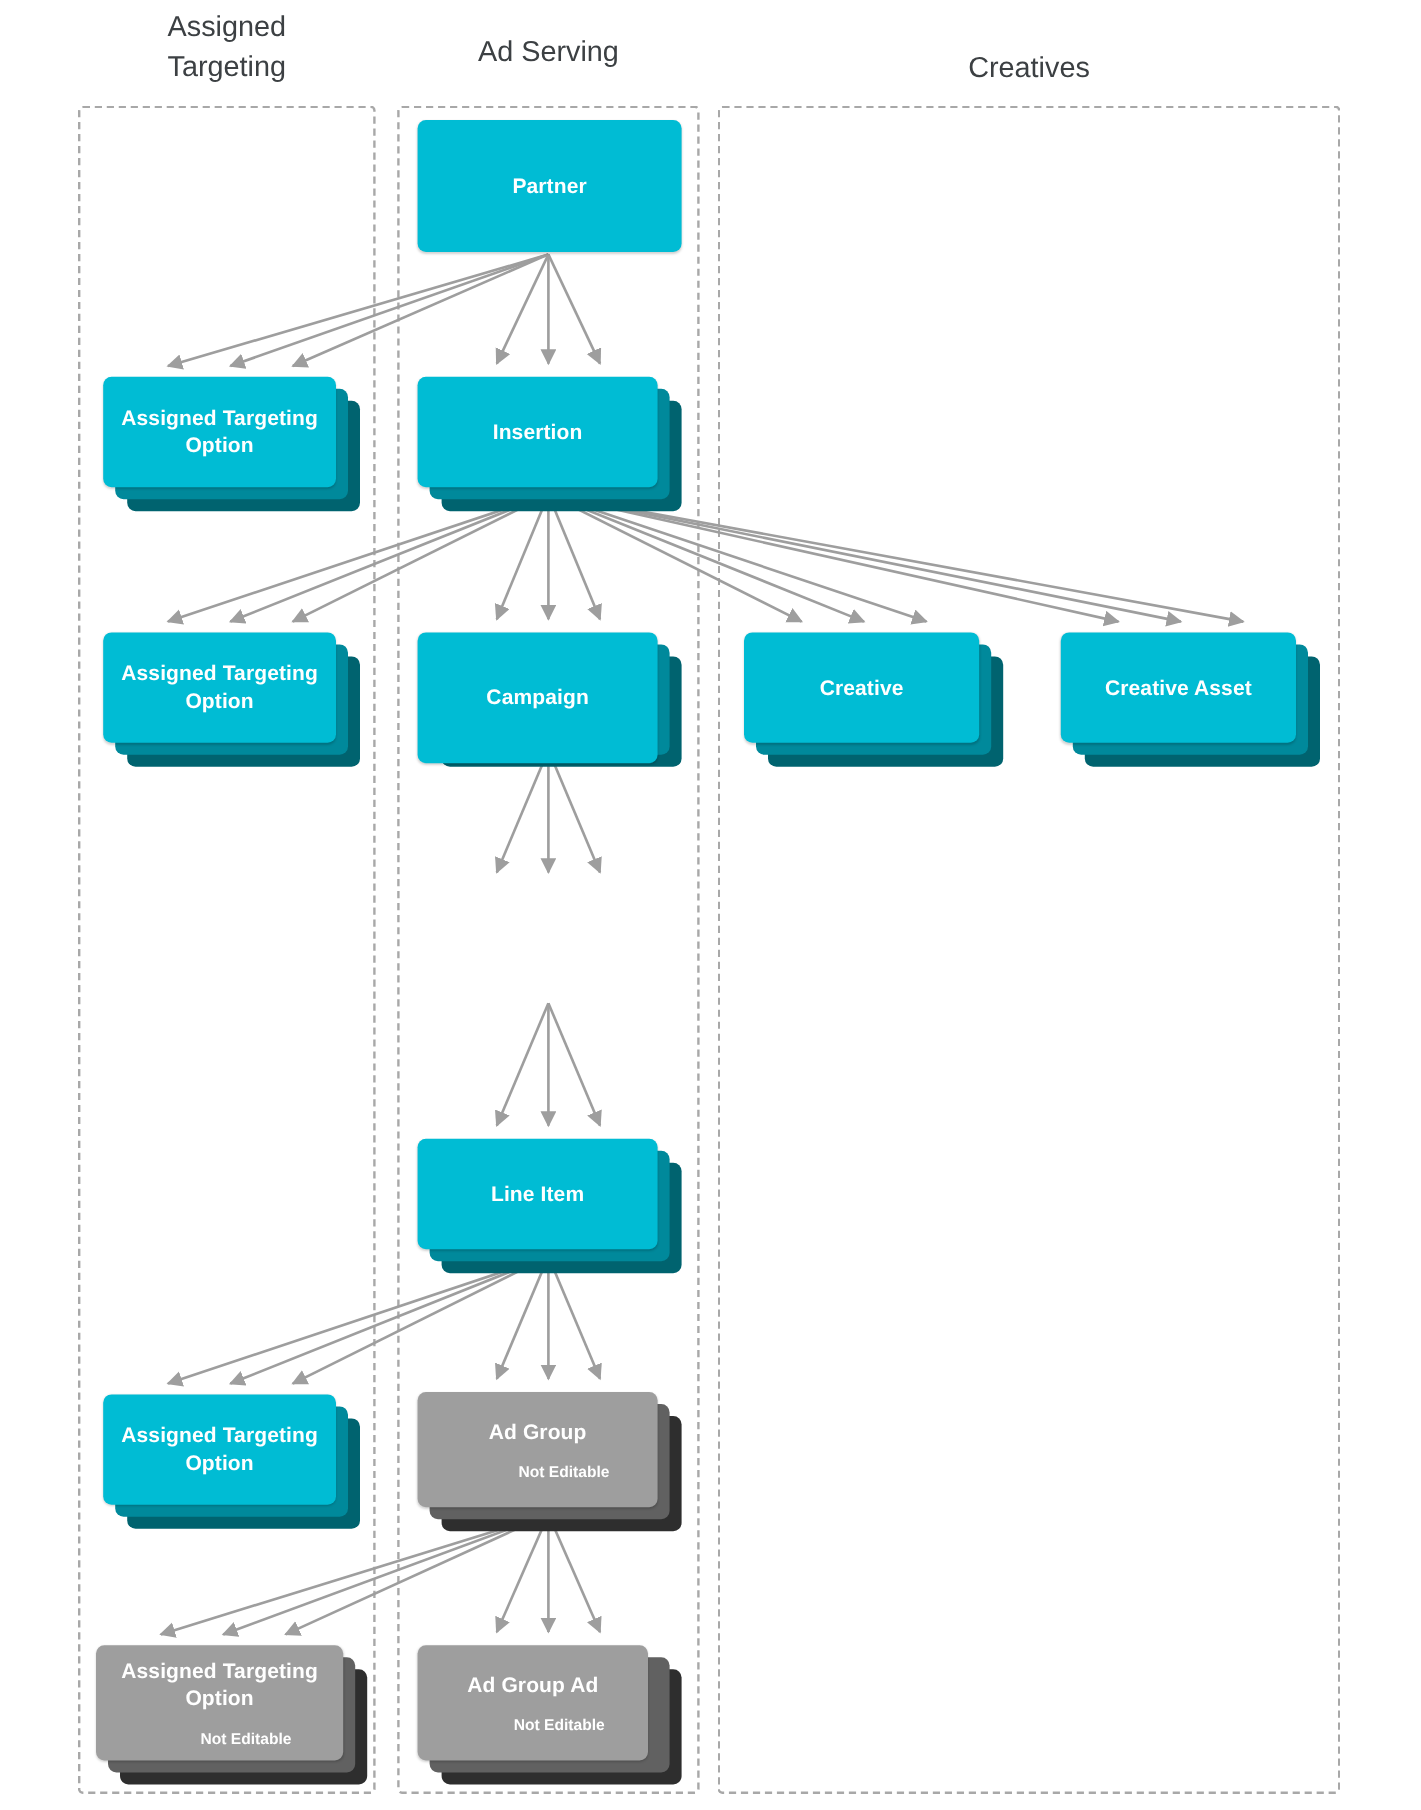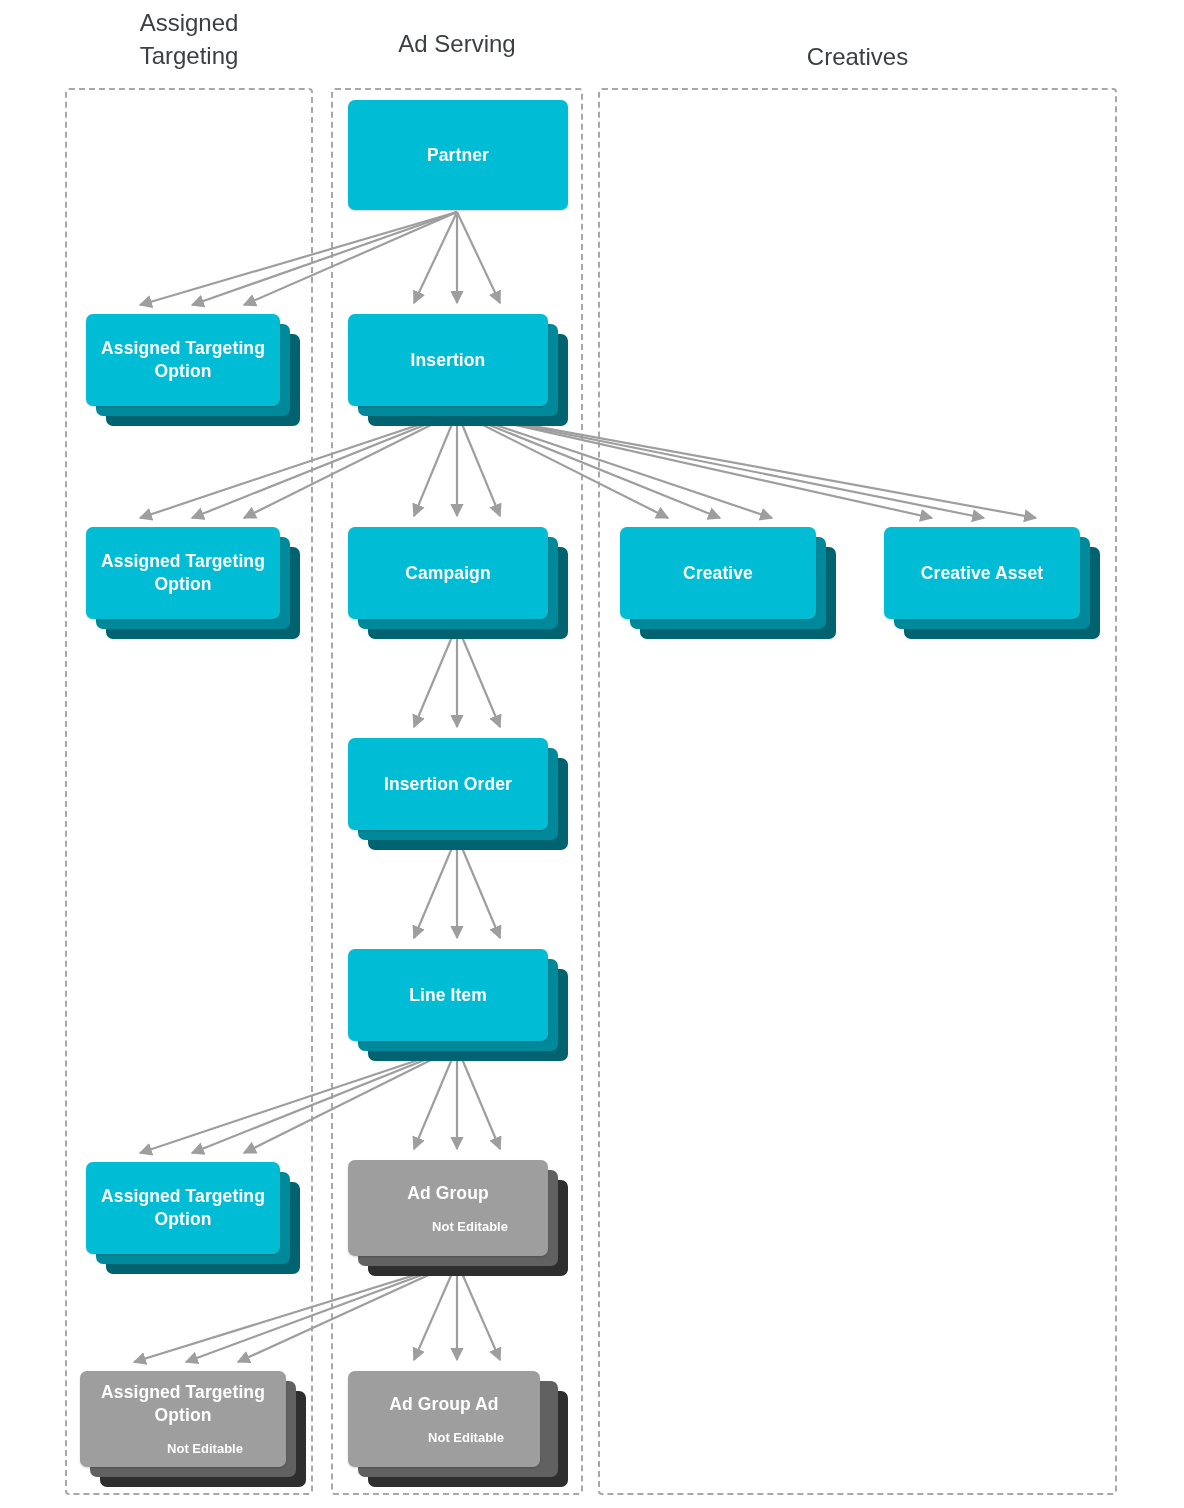--- a/index.html
+++ b/index.html
@@ -204,48 +204,41 @@
     <div class="layer front" style="left:0; top:0; width:194px; height:92px;">
       <div class="card-title">Assigned
 Targeting
 Option</div>
     </div>
   </div>
 
   <div class="card-stack cyan" style="left:348px; top:527px; width:220px; height:112px;">
     <div class="layer back" style="left:20px; top:20px; width:200px; height:92px;"></div>
     <div class="layer mid" style="left:10px; top:10px; width:200px; height:92px;"></div>
-    <div class="layer front" style="left:0; top:0; width:200px; height:92px;">
+    <div class="layer front" style="left:0; top:0; width:200px; height:109px;">
       <div class="card-title">Campaign</div>
     </div>
   </div>
 
   <div class="card-stack cyan" style="left:620px; top:527px; width:216px; height:112px;">
     <div class="layer back" style="left:20px; top:20px; width:196px; height:92px;"></div>
     <div class="layer mid" style="left:10px; top:10px; width:196px; height:92px;"></div>
     <div class="layer front" style="left:0; top:0; width:196px; height:92px;">
       <div class="card-title">Creative</div>
     </div>
   </div>
 
   <div class="card-stack cyan" style="left:884px; top:527px; width:216px; height:109px;">
     <div class="layer back" style="left:20px; top:20px; width:196px; height:92px;"></div>
     <div class="layer mid" style="left:10px; top:10px; width:196px; height:92px;"></div>
     <div class="layer front" style="left:0; top:0; width:196px; height:92px;">
       <div class="card-title">Creative Asset</div>
     </div>
   </div>
 
-  <div class="card-stack cyan" style="left:348px; top:738px; width:220px; height:112px;">
-    <div class="layer back" style="left:20px; top:20px; width:200px; height:92px;"></div>
-    <div class="layer mid" style="left:10px; top:10px; width:200px; height:92px;"></div>
-    <div class="layer front" style="left:0; top:0; width:200px; height:92px;">
-      <div class="card-title">Insertion Order</div>
-    </div>
-  </div>
 
   <div class="card-stack cyan" style="left:348px; top:949px; width:220px; height:112px;">
     <div class="layer back" style="left:20px; top:20px; width:200px; height:92px;"></div>
     <div class="layer mid" style="left:10px; top:10px; width:200px; height:92px;"></div>
     <div class="layer front" style="left:0; top:0; width:200px; height:92px;">
       <div class="card-title">Line Item</div>
     </div>
   </div>
 
   <div class="card-stack cyan" style="left:86px; top:1162px; width:214px; height:112px;">

